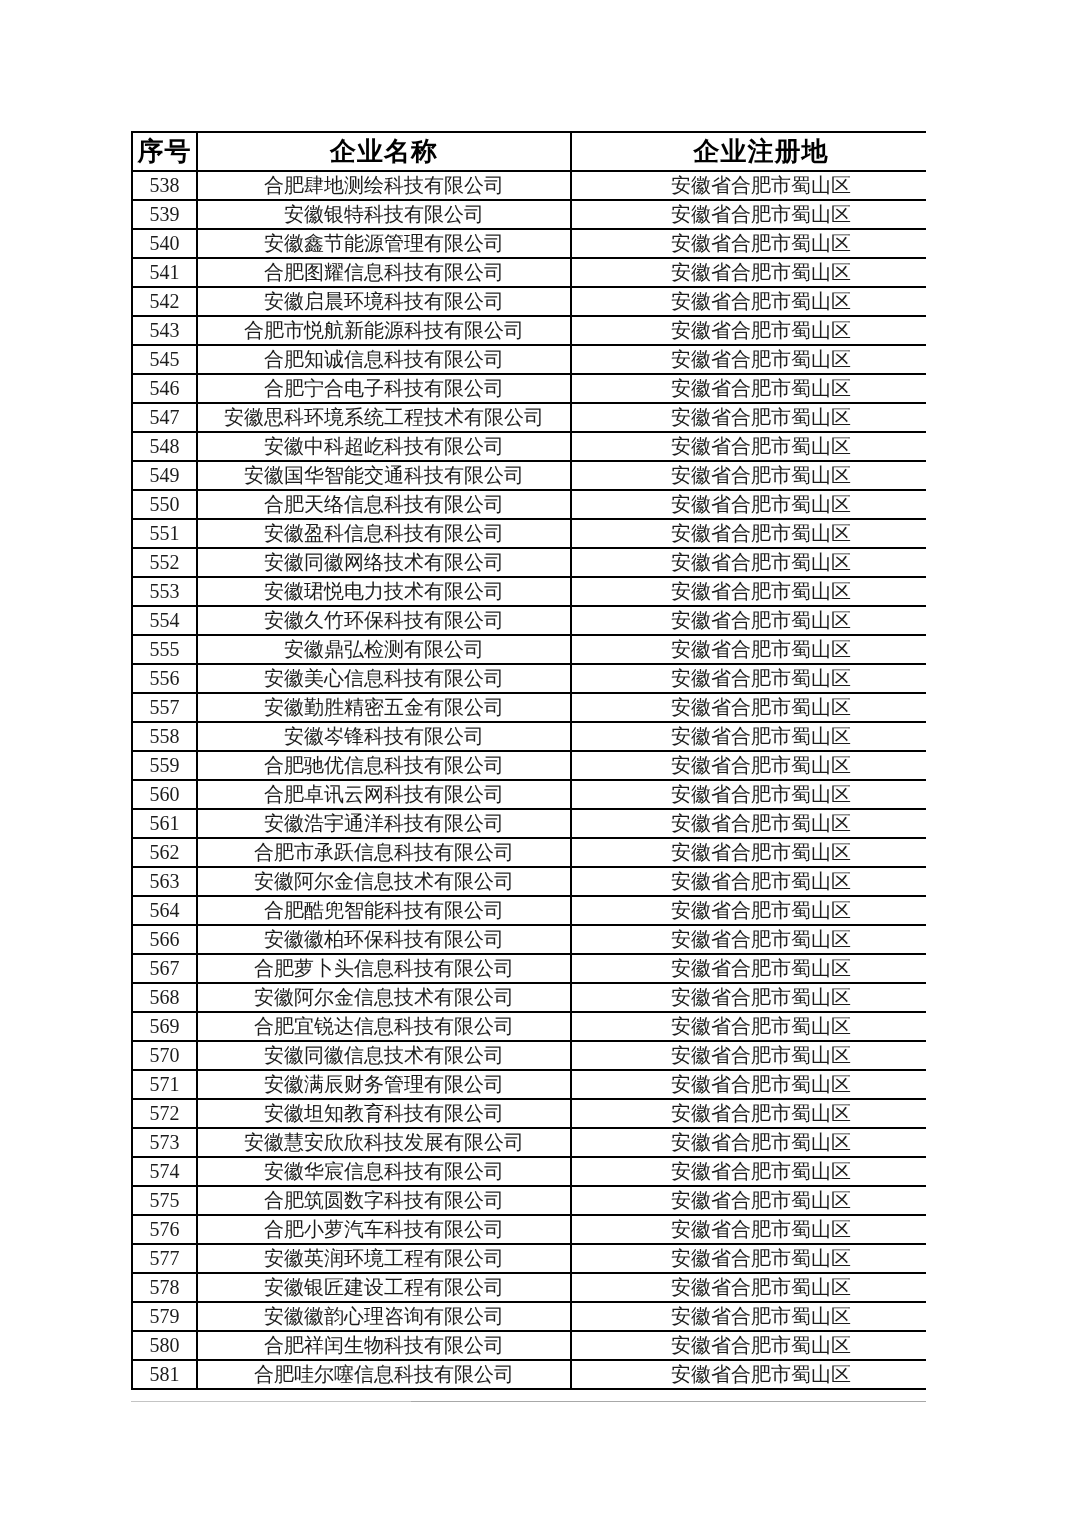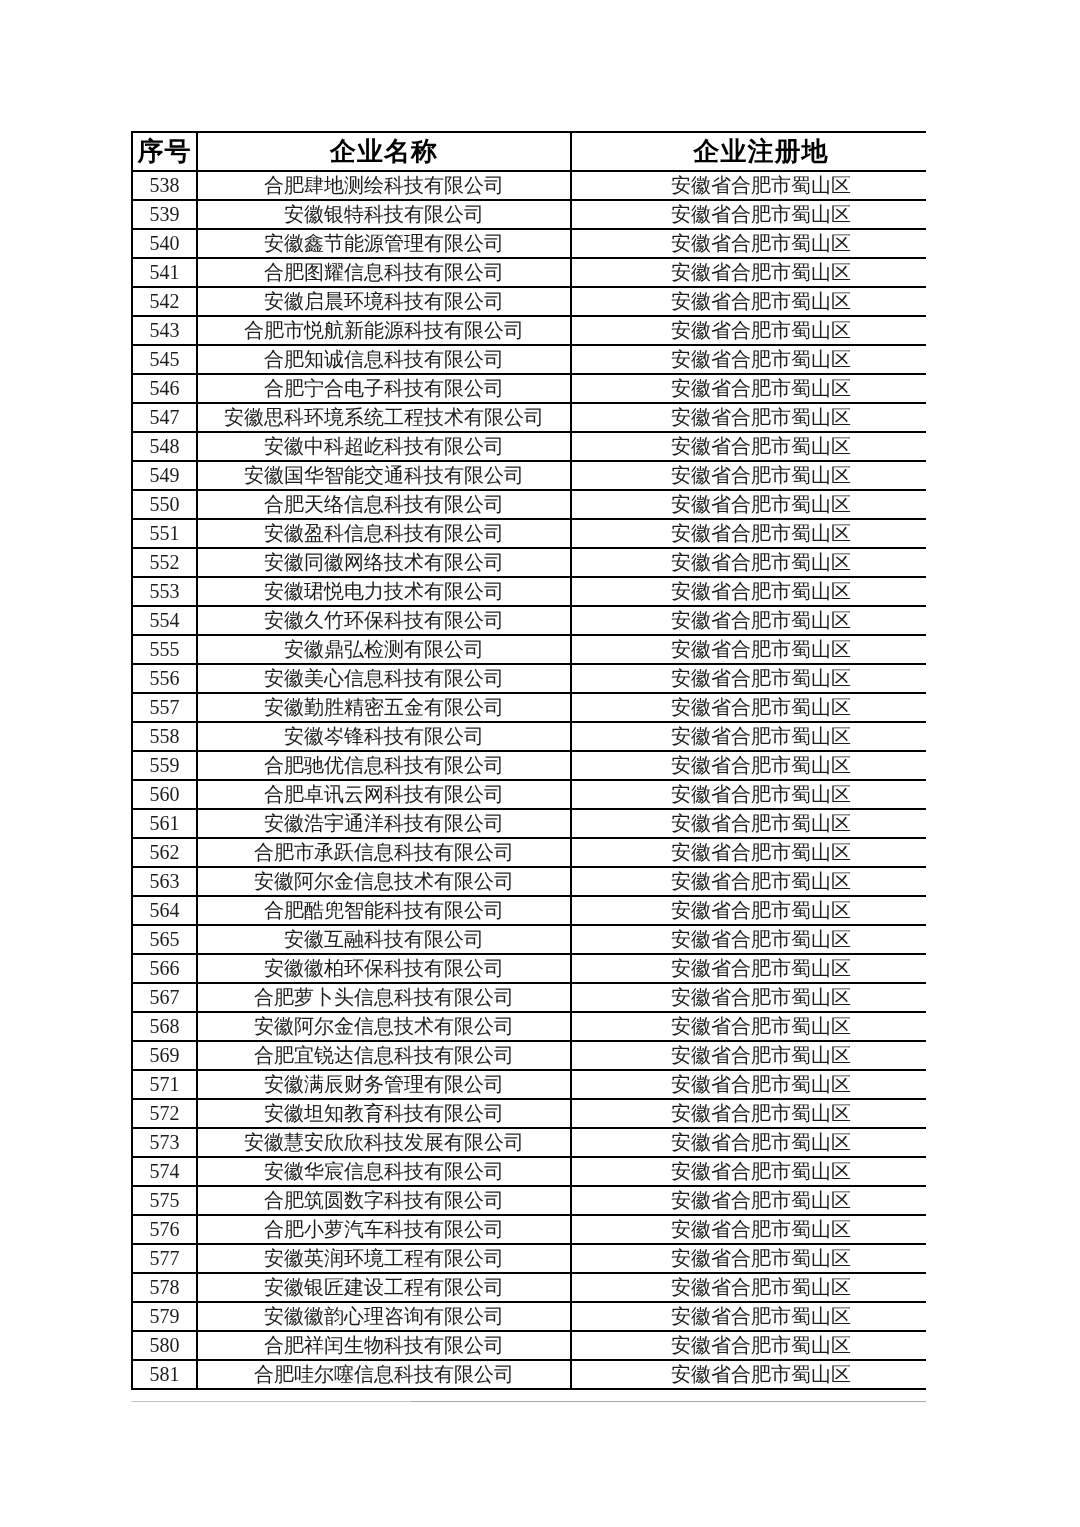--- a/index.html
+++ b/index.html
@@ -209,42 +209,42 @@
           <td class="serial-cell">563</td>
           <td class="name-cell">安徽阿尔金信息技术有限公司</td>
           <td class="location-cell">安徽省合肥市蜀山区</td>
         </tr>
         <tr>
           <td class="serial-cell">564</td>
           <td class="name-cell">合肥酷兜智能科技有限公司</td>
           <td class="location-cell">安徽省合肥市蜀山区</td>
         </tr>
         <tr>
-          <td class="serial-cell">565</td>
-          <td class="name-cell">安徽互融科技有限公司</td>
-          <td class="location-cell">安徽省合肥市蜀山区</td>
-        </tr>
-        <tr>
           <td class="serial-cell">566</td>
           <td class="name-cell">安徽徽柏环保科技有限公司</td>
           <td class="location-cell">安徽省合肥市蜀山区</td>
         </tr>
         <tr>
           <td class="serial-cell">567</td>
           <td class="name-cell">合肥萝卜头信息科技有限公司</td>
           <td class="location-cell">安徽省合肥市蜀山区</td>
         </tr>
         <tr>
           <td class="serial-cell">568</td>
           <td class="name-cell">安徽阿尔金信息技术有限公司</td>
           <td class="location-cell">安徽省合肥市蜀山区</td>
         </tr>
         <tr>
           <td class="serial-cell">569</td>
           <td class="name-cell">合肥宜锐达信息科技有限公司</td>
+          <td class="location-cell">安徽省合肥市蜀山区</td>
+        </tr>
+        <tr>
+          <td class="serial-cell">570</td>
+          <td class="name-cell">安徽同徽信息技术有限公司</td>
           <td class="location-cell">安徽省合肥市蜀山区</td>
         </tr>
         <tr>
           <td class="serial-cell">571</td>
           <td class="name-cell">安徽满辰财务管理有限公司</td>
           <td class="location-cell">安徽省合肥市蜀山区</td>
         </tr>
         <tr>
           <td class="serial-cell">572</td>
           <td class="name-cell">安徽坦知教育科技有限公司</td>

